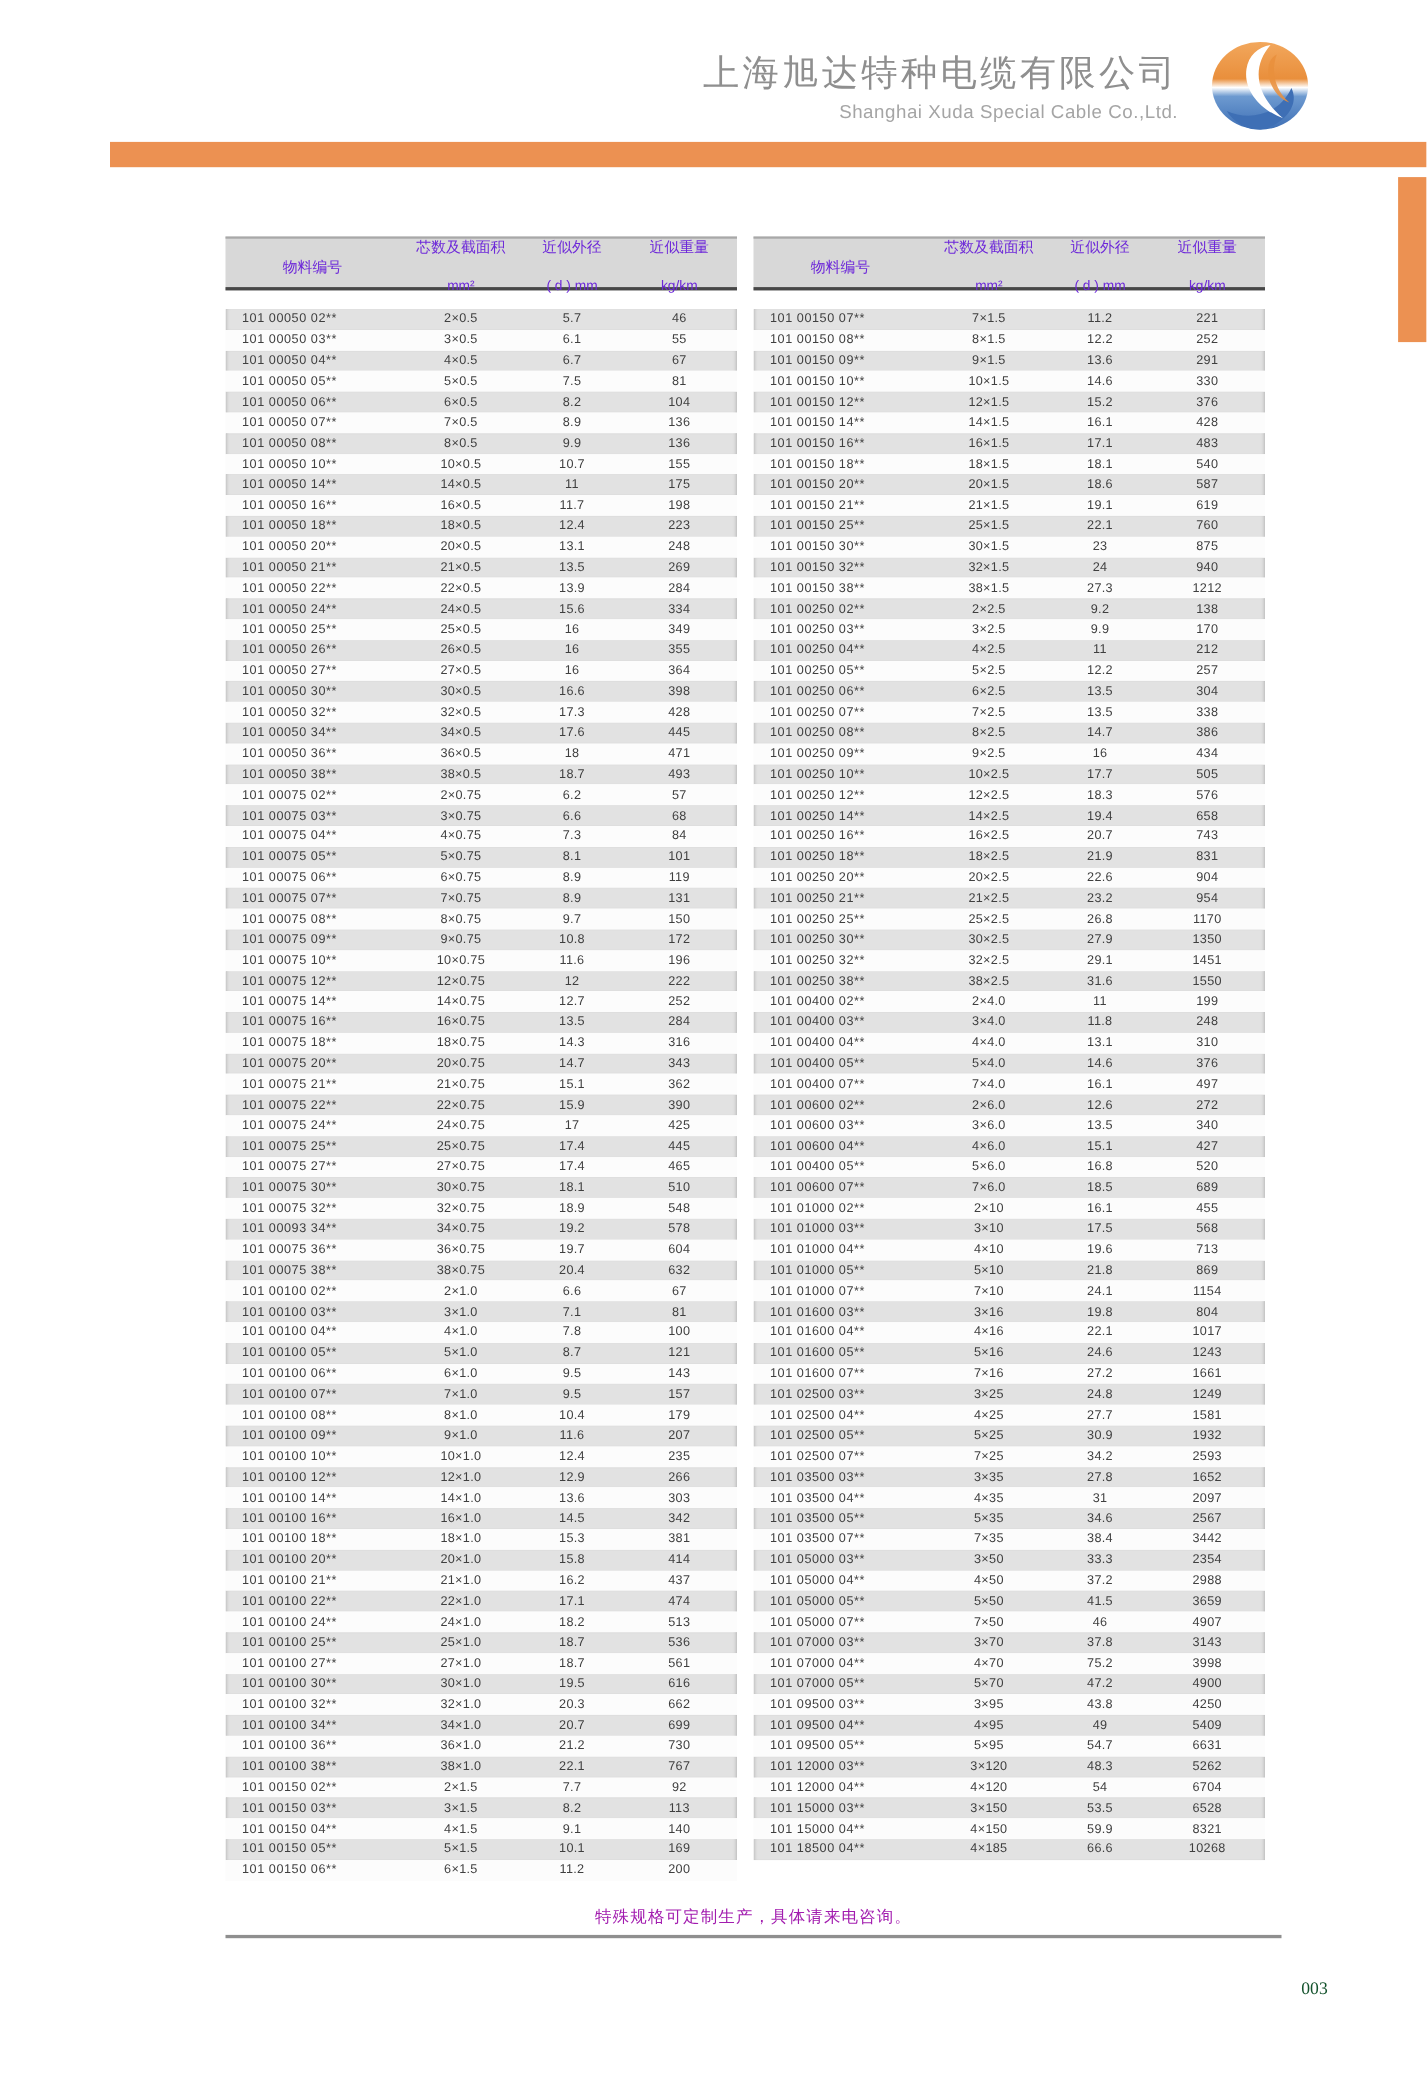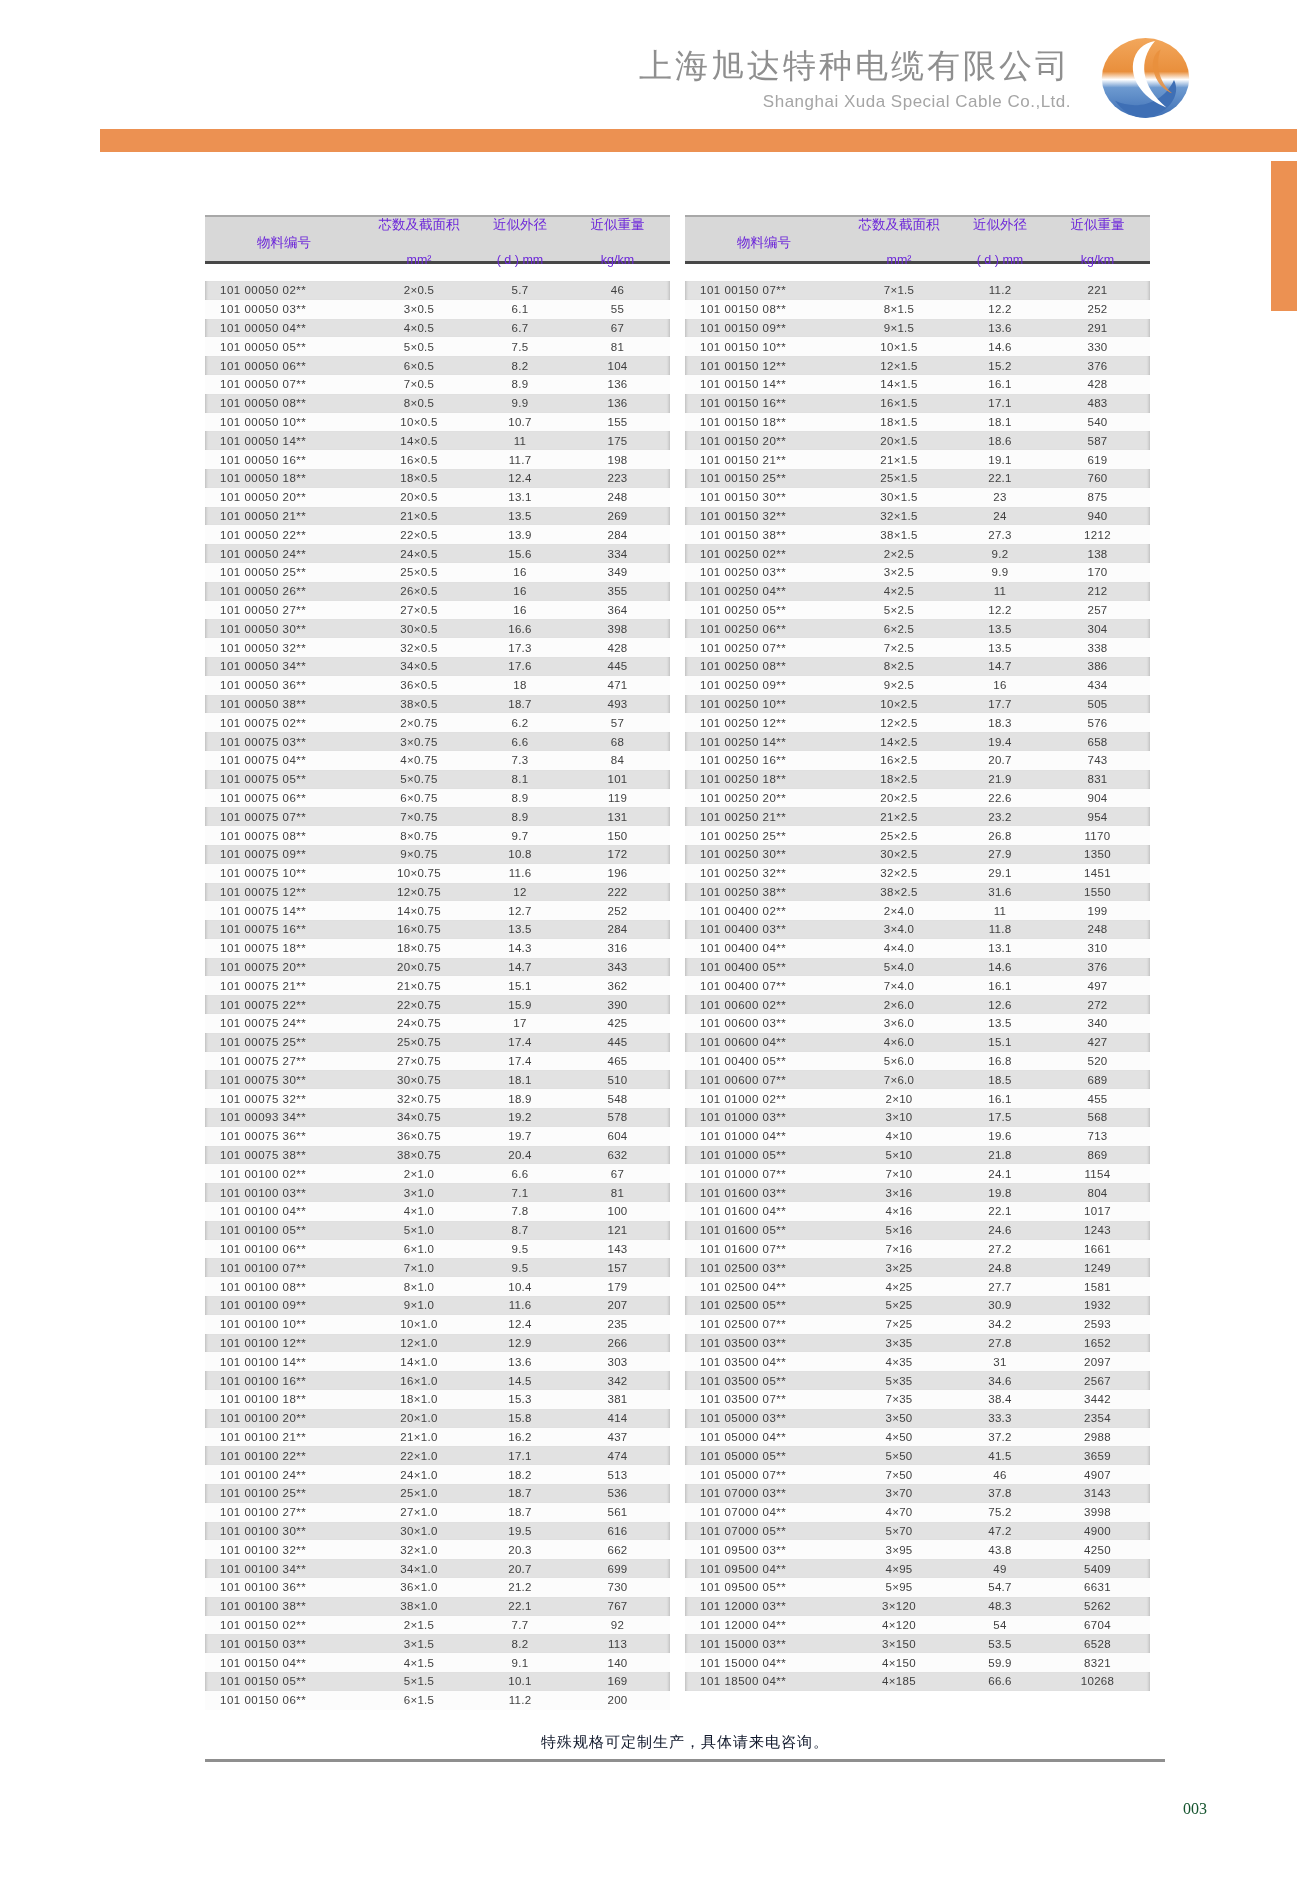--- a/index.html
+++ b/index.html
@@ -28,21 +28,21 @@
       color:#6d28d9;font-size:13.5px;line-height:1.2;font-weight:400;}
   .hc .sub{font-size:12.5px;margin-top:20px;}
   .tbody{margin-top:17px;}
   .trow{display:grid;grid-template-columns:158px 112px 90px 105px;height:18.8px;align-items:center;}
   .trow.shaded{background:#e2e2e2;box-shadow:inset 3px 0 3px -2px rgba(0,0,0,.18),inset -3px 0 3px -2px rgba(0,0,0,.18);}
   .trow.plain{background:#fcfcfc;}
   .tc{font-size:11.5px;color:#3f3f3f;text-align:center;white-space:nowrap;letter-spacing:.3px;}
   .tc0{text-align:left;padding-left:15px;letter-spacing:.5px;}
   
   .note{position:absolute;top:1733px;left:205px;width:960px;text-align:center;
-        font-size:15px;color:#0f172a;letter-spacing:1px;}
+        font-size:15px;color:#a21caf;letter-spacing:1px;}
   .rule{position:absolute;top:1759px;left:205px;width:960px;height:3px;background:#8f8f8f;}
   .pagenum{position:absolute;top:1800px;left:1183px;font-family:"Liberation Serif","DejaVu Serif",serif;
            font-size:16px;color:#14532d;}
 </style>
 </head>
 <body>
 
 <div class="page">
 
   <div class="brandwrap">

